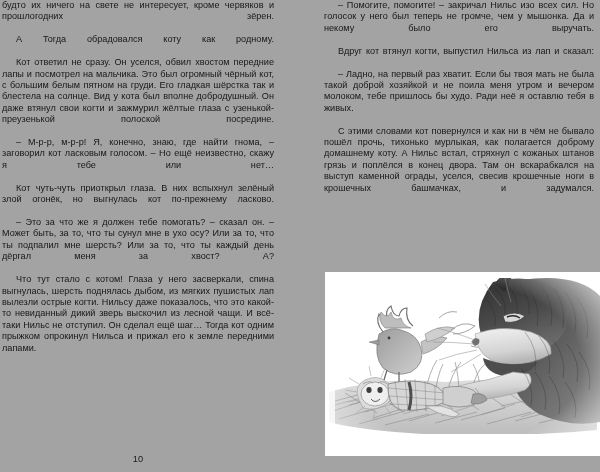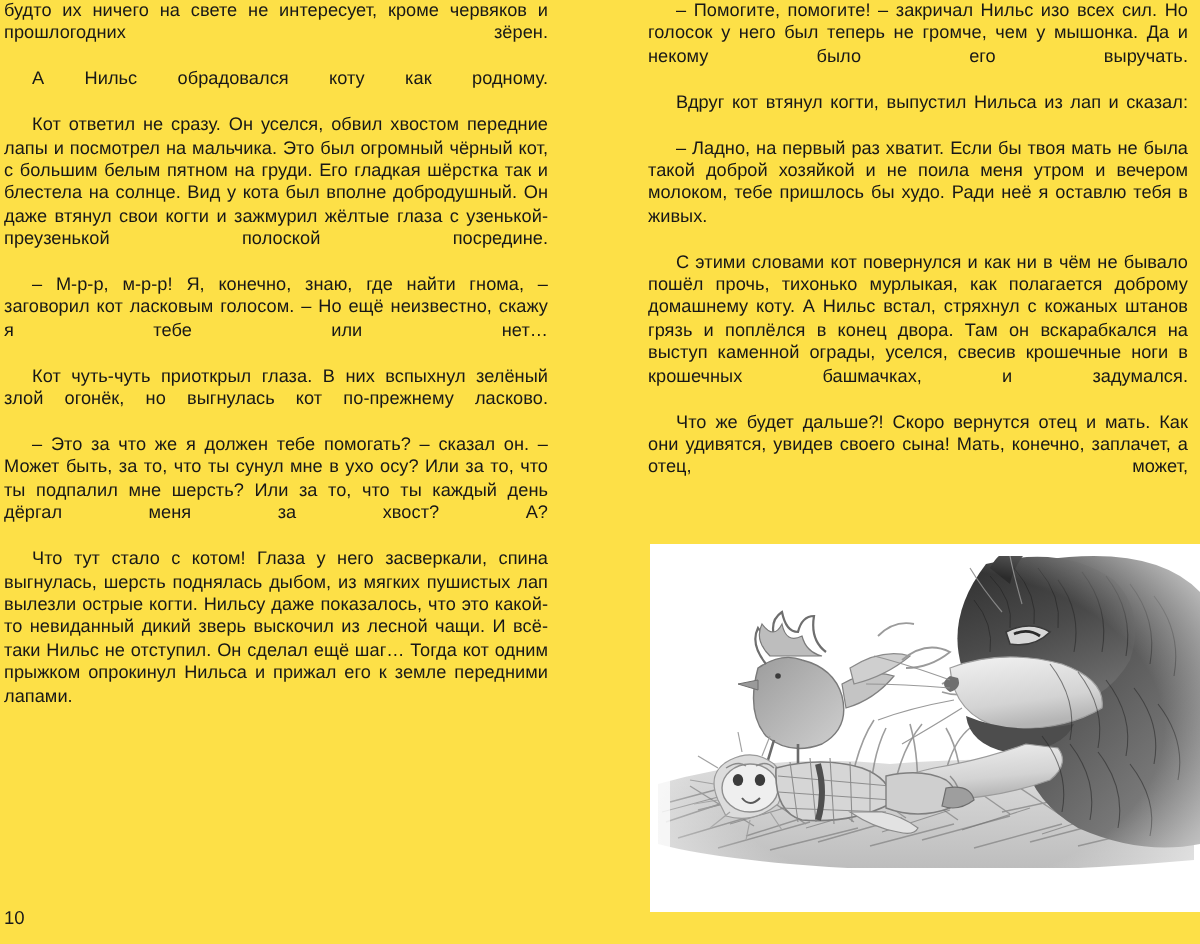--- a/index.html
+++ b/index.html
@@ -11,21 +11,21 @@
     width: 600px;
     height: 472px;
     overflow: hidden;
     font-family: "Liberation Sans", sans-serif;
     color: #1a1a1a;
   }
   #page {
     position: relative;
     width: 600px;
     height: 472px;
-    background: #fde047;
+    background: #a3a3a3;
   }
   .column {
     position: absolute;
     top: 0;
     width: 272px;
     font-size: 9.1px;
     line-height: 11.42px;
     text-align: justify;
     text-justify: inter-word;
     letter-spacing: 0.02px;
@@ -47,20 +47,21 @@
     content: "";
     display: inline-block;
     width: 100%;
   }
 
   #page-number {
     position: absolute;
     left: 2px;
     top: 453px;
     width: 272px;
+    text-align: center;
     font-size: 9.3px;
     line-height: 12px;
     color: #1a1a1a;
   }
 
   
   #illustration {
     position: absolute;
     left: 325px;
     top: 272px;
@@ -74,34 +75,33 @@
     height: 184px;
   }
 </style>
 </head>
 <body>
 
 <div id="page">
 
   <div class="column" id="col-left">
     <p class="para cont">будто их ничего на свете не интересует, кроме червяков и прошлогодних зёрен.</p>
-    <p class="para">А Нильс обрадовался коту как родному.</p>
+    <p class="para">А Тогда обрадовался коту как родному.</p>
     <p class="para">Кот ответил не сразу. Он уселся, обвил хвостом передние лапы и посмотрел на мальчика. Это был огромный чёрный кот, с большим белым пятном на груди. Его гладкая шёрстка так и блестела на солнце. Вид у кота был вполне добродушный. Он даже втянул свои когти и зажмурил жёлтые глаза с узенькой-преузенькой полоской посредине.</p>
     <p class="para">– М-р-р, м-р-р! Я, конечно, знаю, где найти гнома, – заговорил кот ласковым голосом. – Но ещё неизвестно, скажу я тебе или нет…</p>
     <p class="para">Кот чуть-чуть приоткрыл глаза. В них вспыхнул зелёный злой огонёк, но выгнулась кот по-прежнему ласково.</p>
     <p class="para">– Это за что же я должен тебе помогать? – сказал он. – Может быть, за то, что ты сунул мне в ухо осу? Или за то, что ты подпалил мне шерсть? Или за то, что ты каждый день дёргал меня за хвост? А?</p>
     <p class="para">Что тут стало с котом! Глаза у него засверкали, спина выгнулась, шерсть поднялась дыбом, из мягких пушистых лап вылезли острые когти. Нильсу даже показалось, что это какой-то невиданный дикий зверь выскочил из лесной чащи. И всё-таки Нильс не отступил. Он сделал ещё шаг… Тогда кот одним прыжком опрокинул Нильса и прижал его к земле передними лапами.</p>
   </div>
 
   <div class="column" id="col-right">
     <p class="para">– Помогите, помогите! – закричал Нильс изо всех сил. Но голосок у него был теперь не громче, чем у мышонка. Да и некому было его выручать.</p>
     <p class="para">Вдруг кот втянул когти, выпустил Нильса из лап и сказал:</p>
     <p class="para">– Ладно, на первый раз хватит. Если бы твоя мать не была такой доброй хозяйкой и не поила меня утром и вечером молоком, тебе пришлось бы худо. Ради неё я оставлю тебя в живых.</p>
     <p class="para">С этими словами кот повернулся и как ни в чём не бывало пошёл прочь, тихонько мурлыкая, как полагается доброму домашнему коту. А Нильс встал, стряхнул с кожаных штанов грязь и поплёлся в конец двора. Там он вскарабкался на выступ каменной ограды, уселся, свесив крошечные ноги в крошечных башмачках, и задумался.</p>
-    <p class="para">Что же будет дальше?! Скоро вернутся отец и мать. Как они удивятся, увидев своего сына! Мать, конечно, заплачет, а отец, может,</p>
   </div>
 
   <div id="page-number">10</div>
 
   <div id="illustration">
     <svg viewBox="0 0 275 184" xmlns="http://www.w3.org/2000/svg" aria-hidden="true">
       <defs>
         <linearGradient id="furDark" x1="0" y1="0" x2="0.4" y2="1">
           <stop offset="0%" stop-color="#2e2e2e"></stop>
           <stop offset="55%" stop-color="#4a4a4a"></stop>

